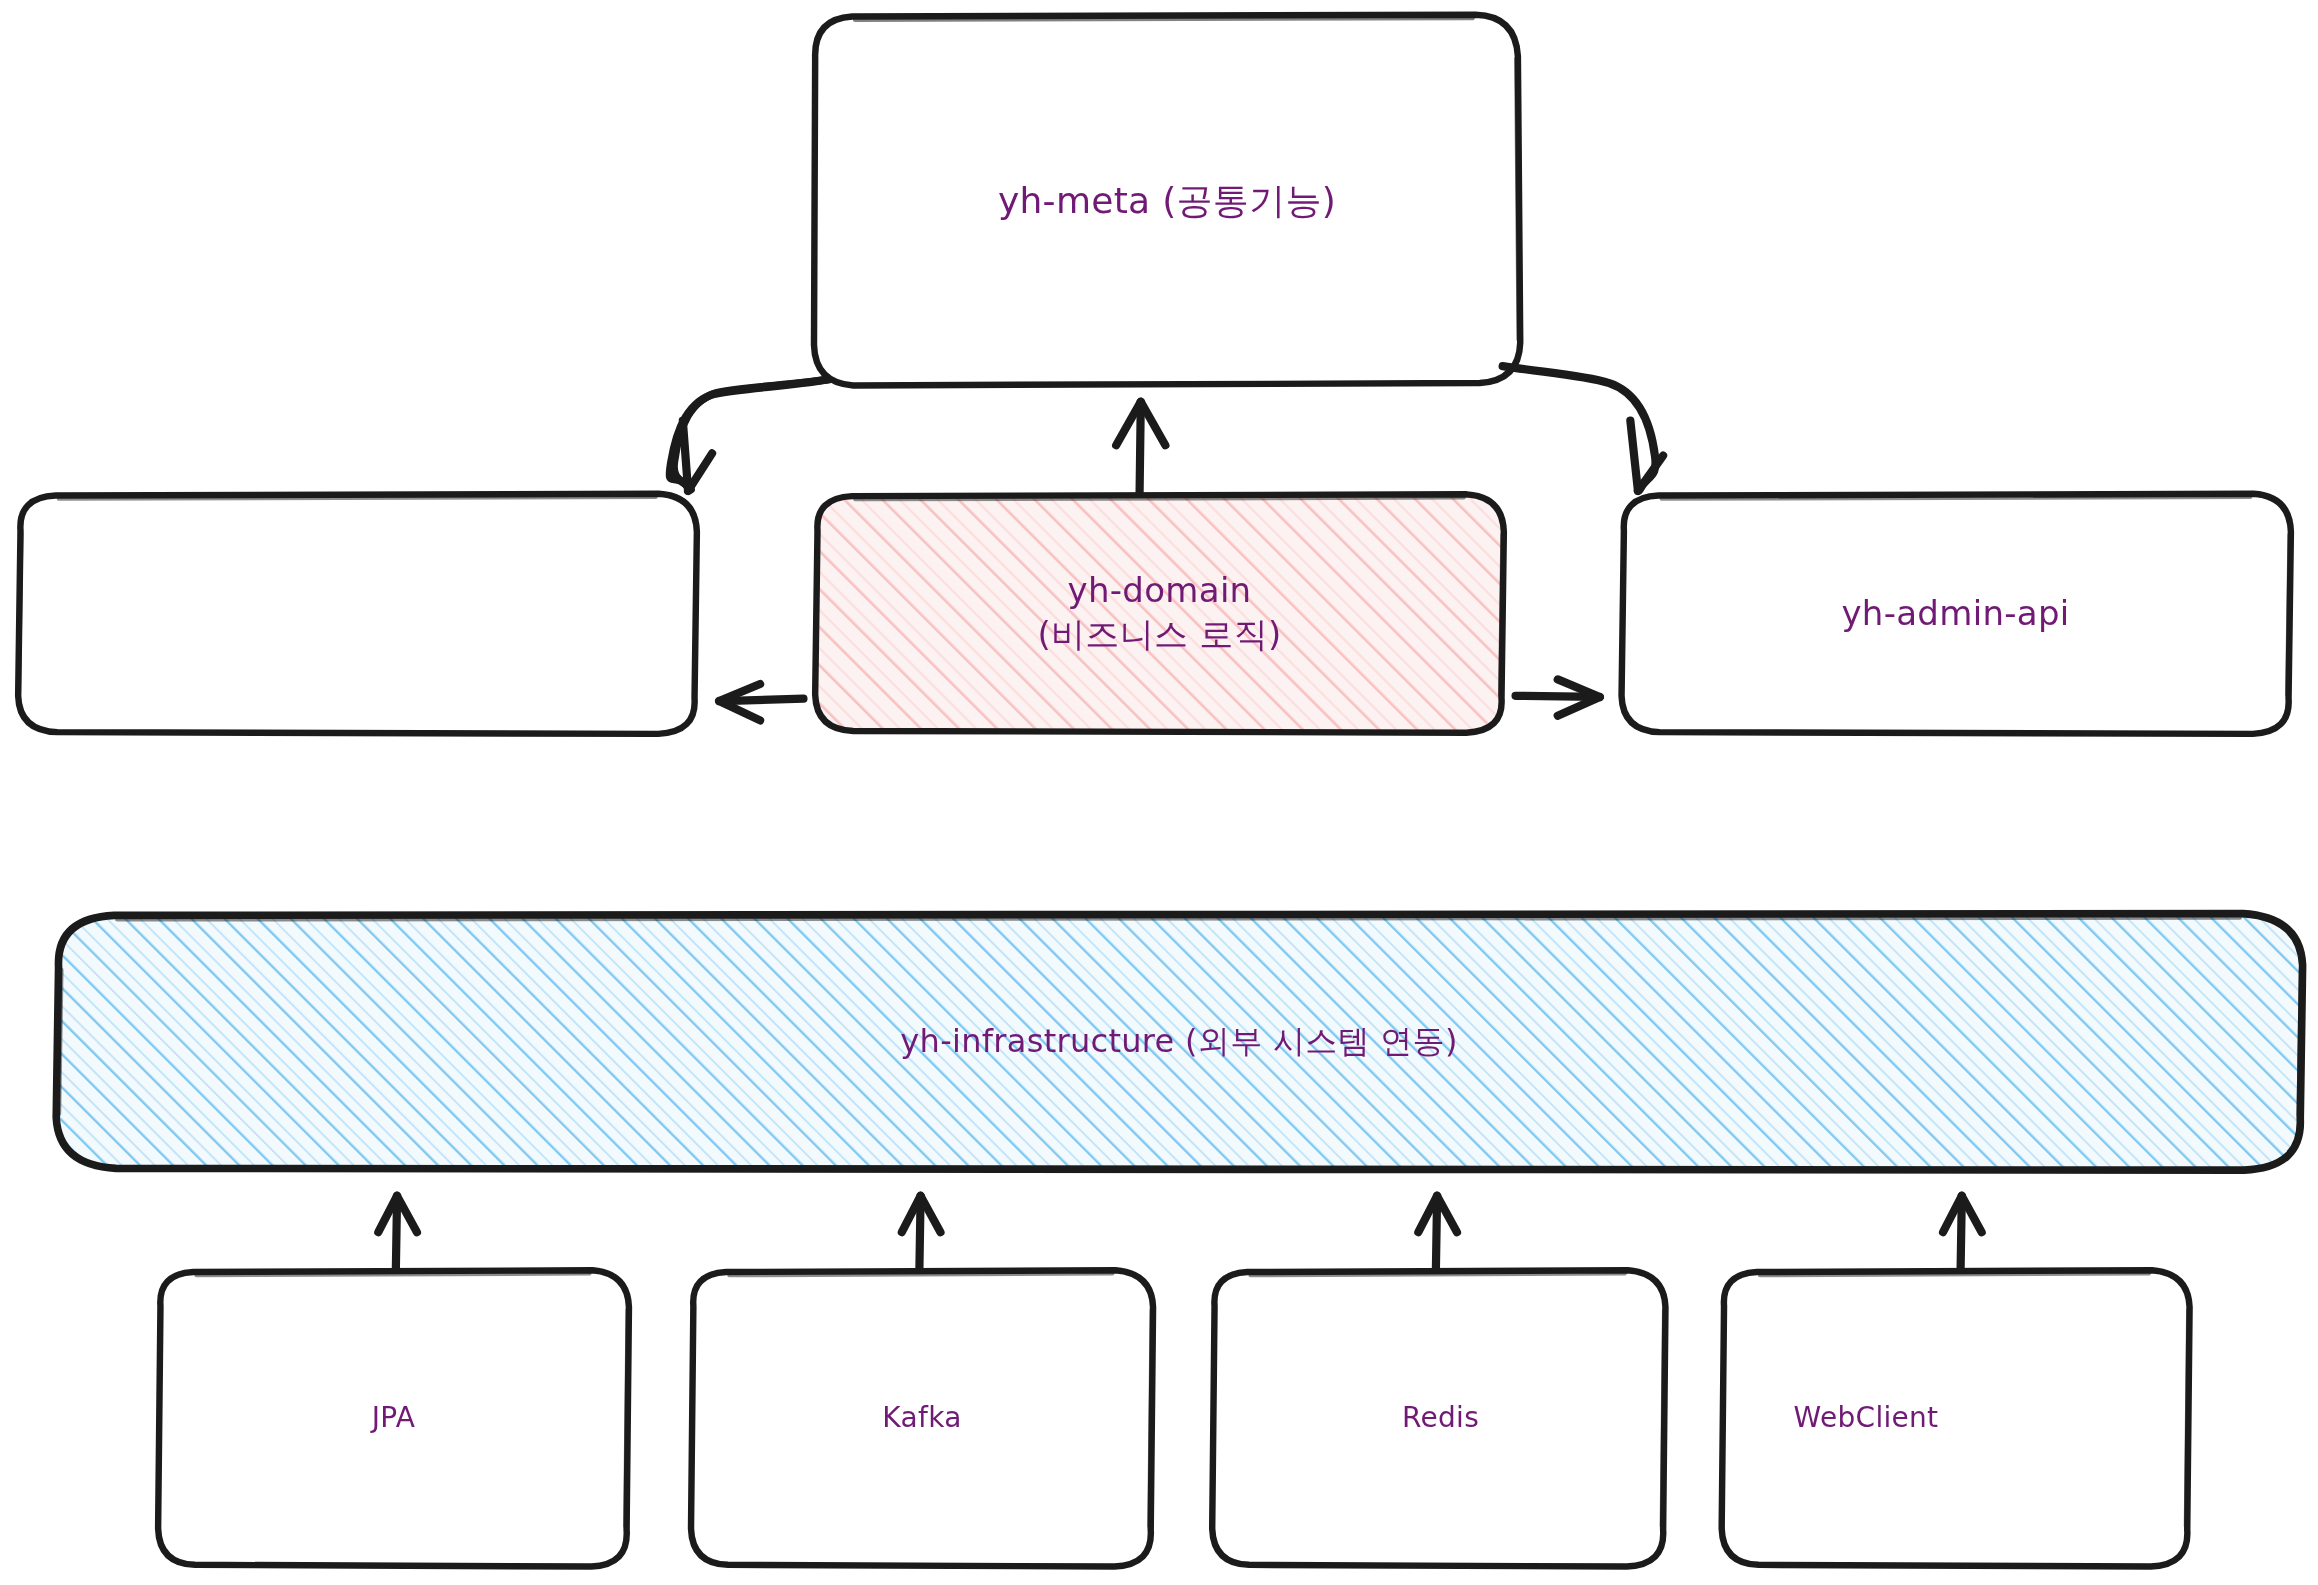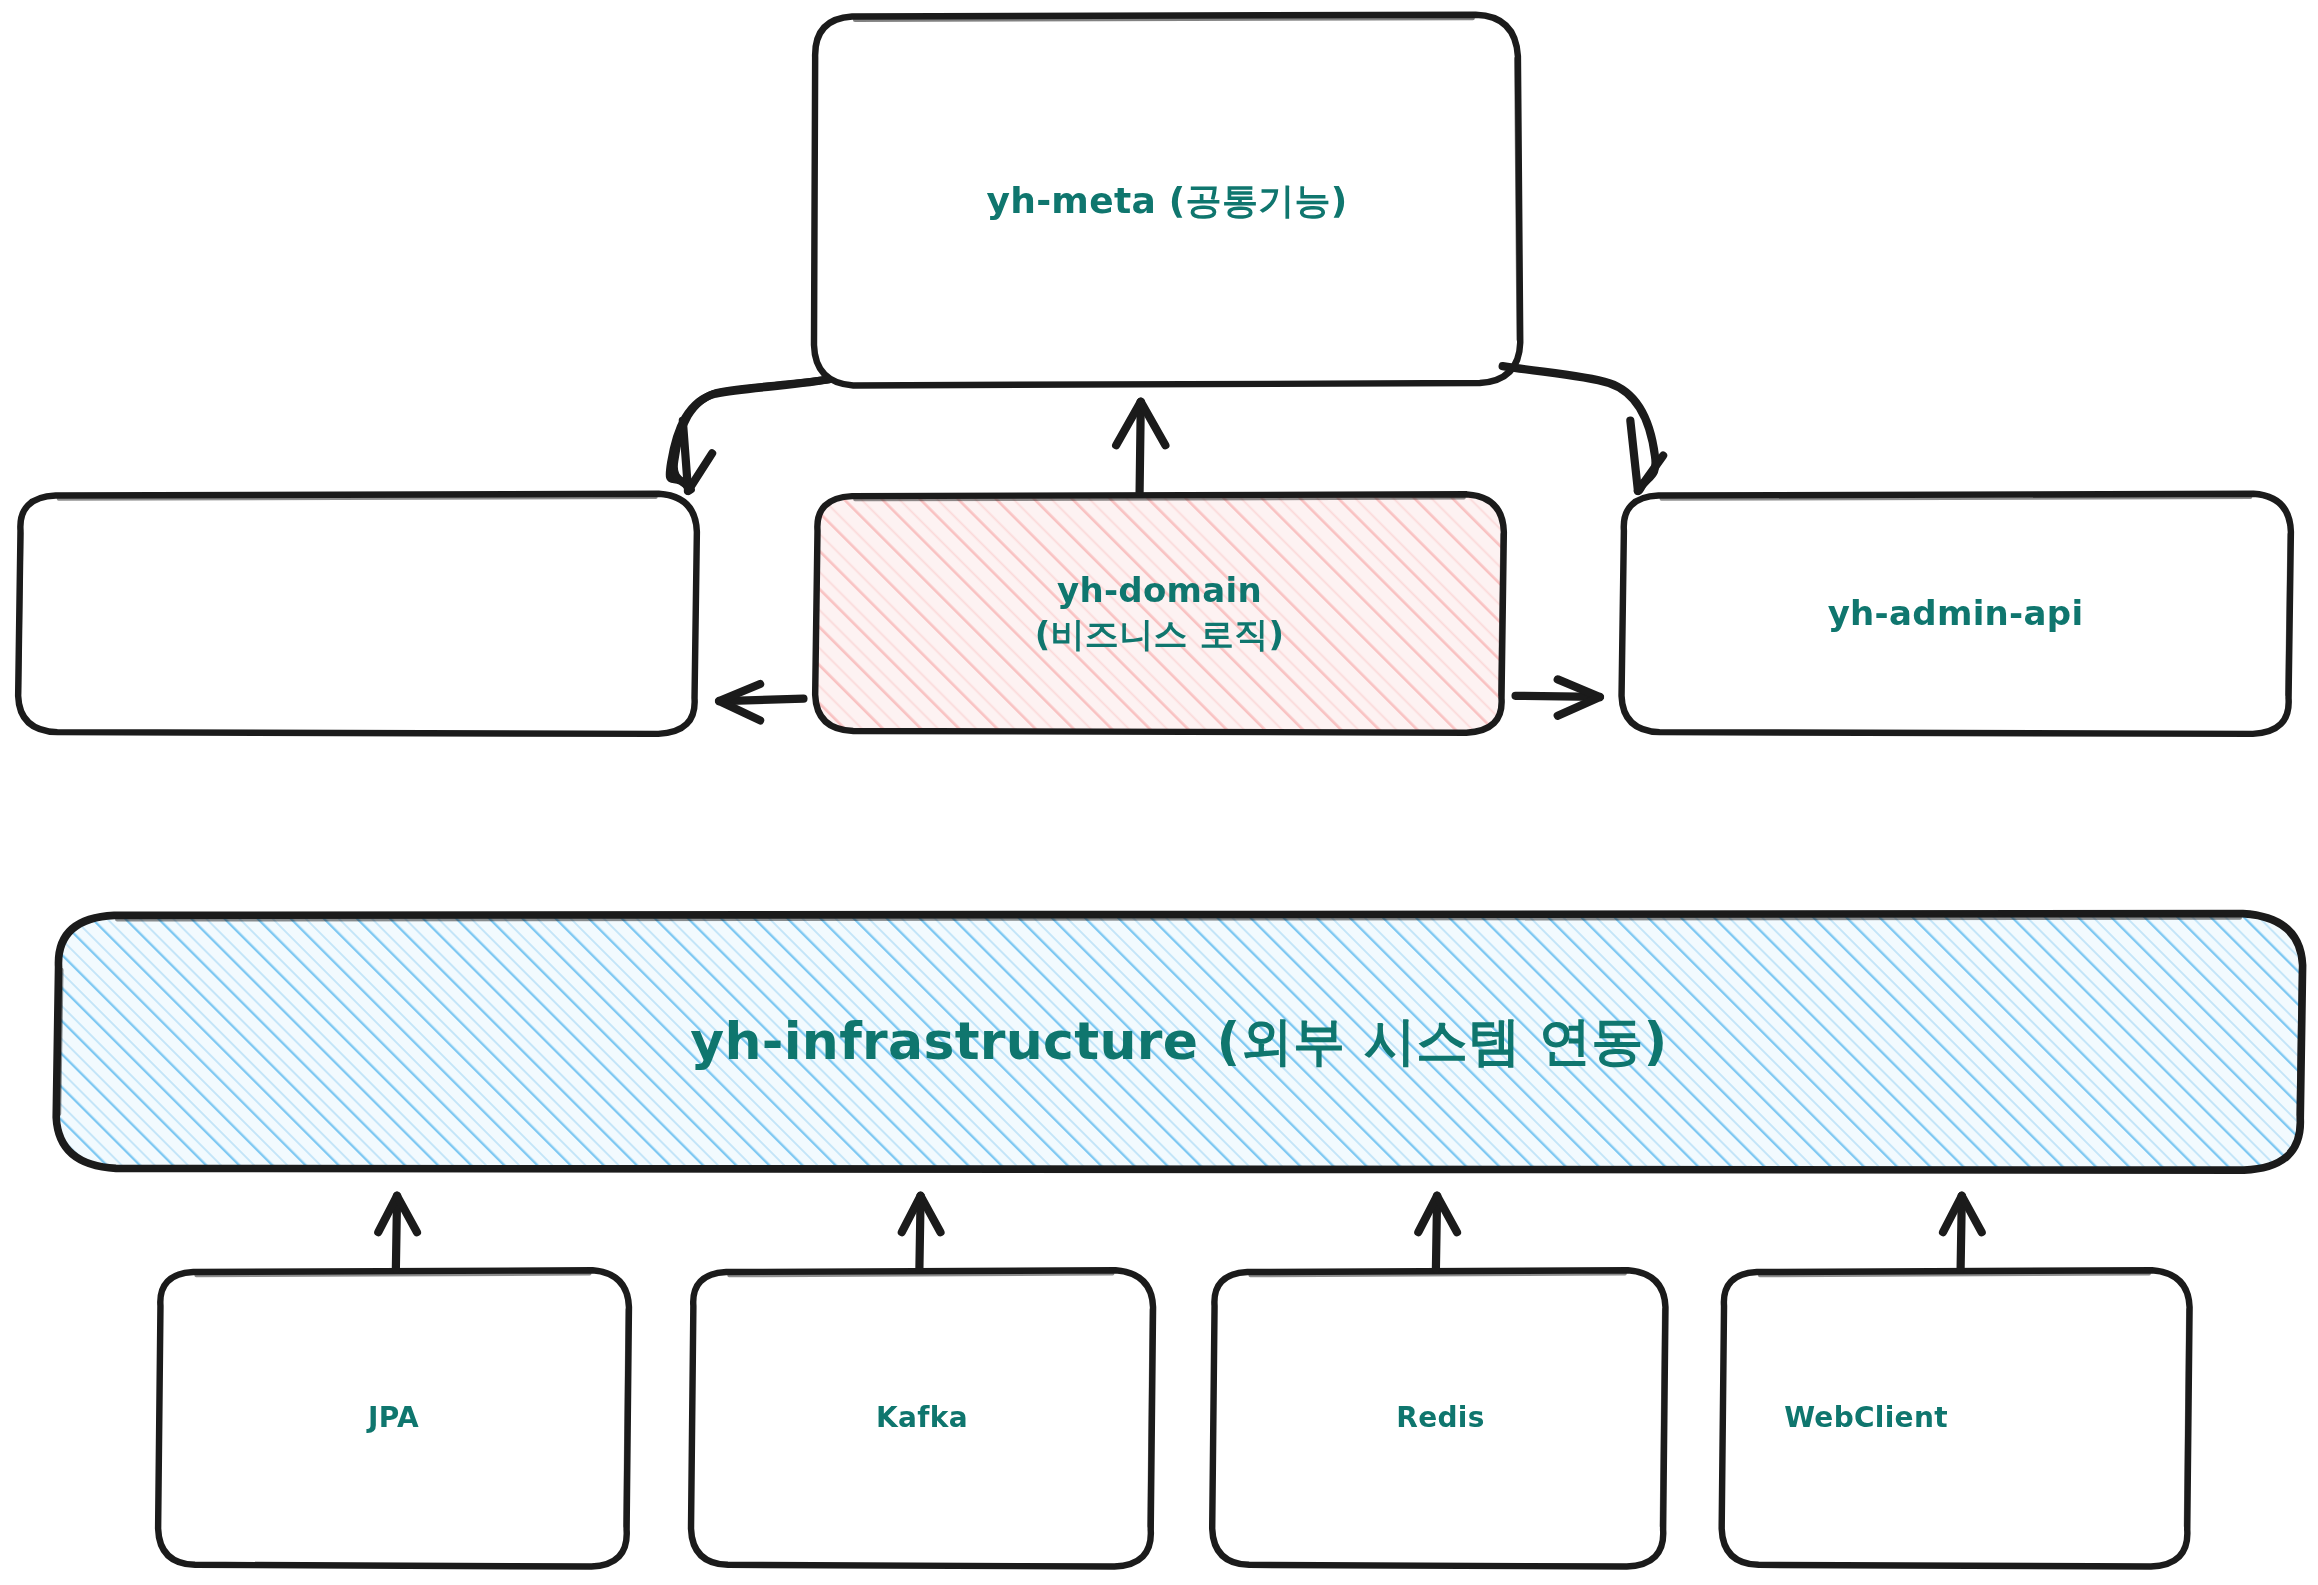--- a/index.html
+++ b/index.html
@@ -27,32 +27,32 @@
     width: 2319px;
     height: 1586px;
   }
   .node-label {
     position: absolute;
     display: flex;
     flex-direction: column;
     align-items: center;
     justify-content: center;
     text-align: center;
-    color: #0f766e;
+    color: #701a75;
     font-family: "DejaVu Sans", sans-serif;
-    font-weight: 700;
+    font-weight: 400;
     letter-spacing: 0.3px;
     line-height: 1.28;
     pointer-events: none;
     white-space: pre-line;
   }
   .lbl-big   { font-size: 36px; }
   .lbl-mid   { font-size: 34px; }
   .lbl-small { font-size: 28px; }
-  .lbl-bar   { font-size: 52px; }
+  .lbl-bar   { font-size: 32px; }
 </style>
 </head>
 <body>
 
 <div id="diagram-root">
 
   <svg class="canvas" viewBox="0 0 3960 2708" xmlns="http://www.w3.org/2000/svg">
     <defs>
       <pattern id="pinkHatch" width="46" height="46" patternUnits="userSpaceOnUse" patternTransform="rotate(-45)">
         <rect width="46" height="46" fill="#fdf2f2"></rect>

